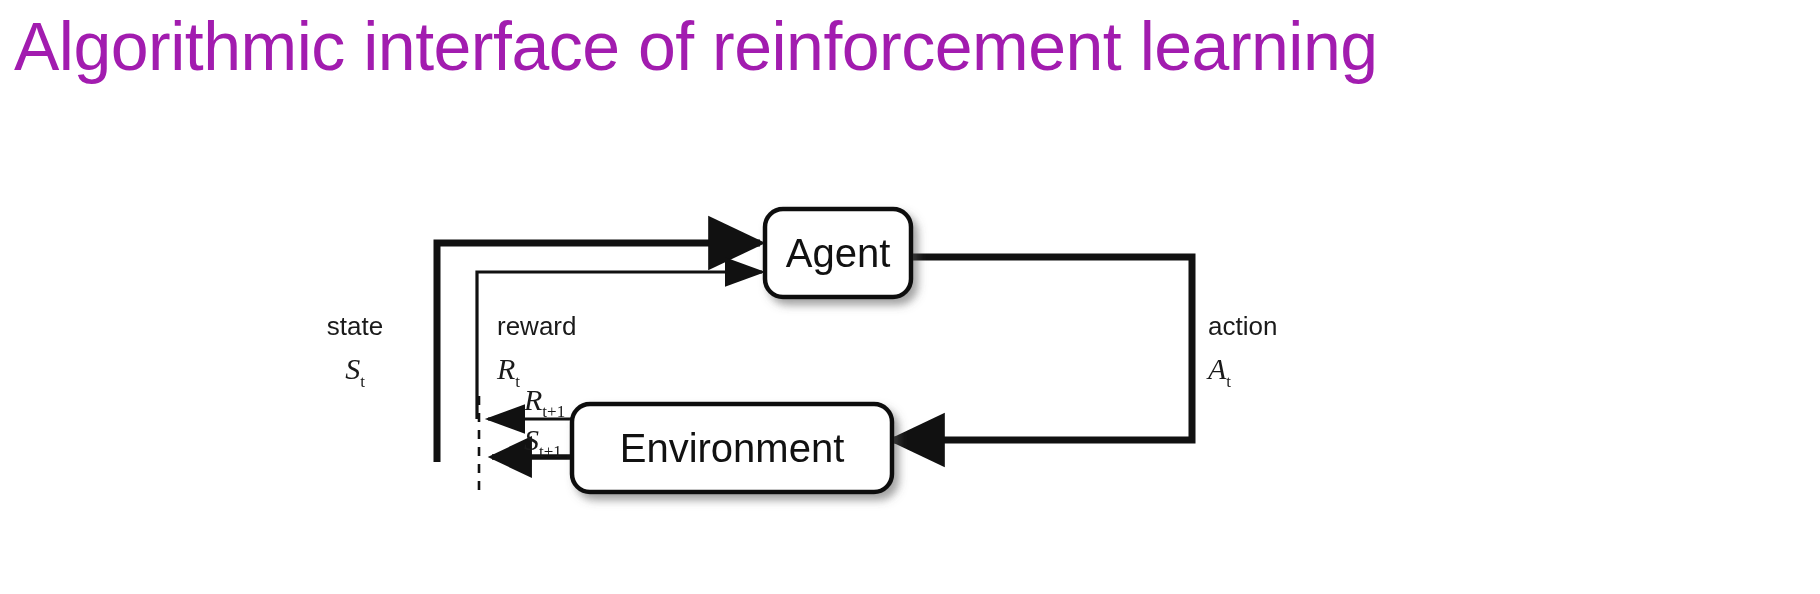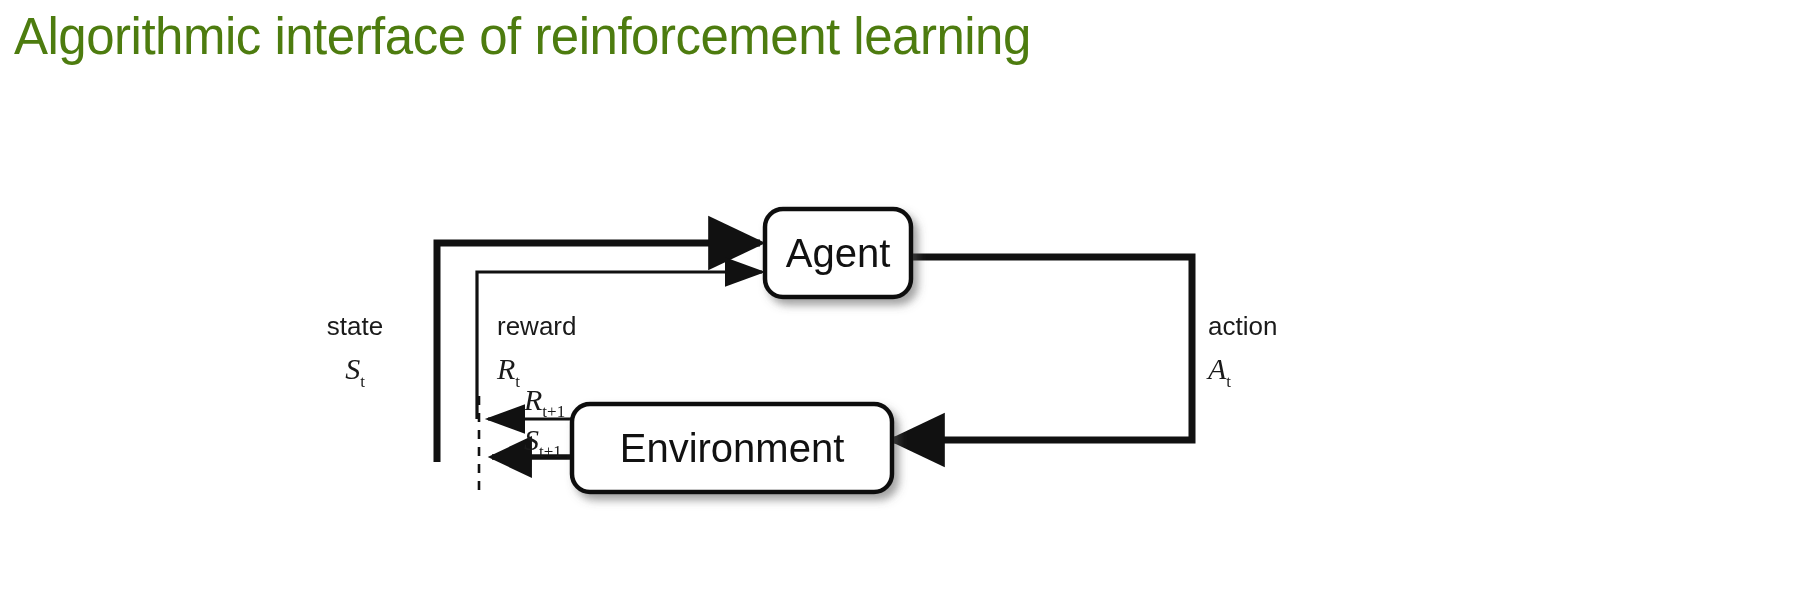--- a/index.html
+++ b/index.html
@@ -15,24 +15,24 @@
     position: relative;
   }
 
   
   #slide-title {
     position: absolute;
     left: 14px;
     top: 8px;
     width: 1800px;
     font-family: "Liberation Sans", sans-serif;
-    font-size: 51px;
+    font-size: 68px;
     font-weight: 400;
     line-height: 1.12;
-    color: #4d7c0f;
+    color: #a21caf;
     letter-spacing: -0.5px;
     white-space: nowrap;
   }
 
   
   #diagram-canvas {
     position: absolute;
     left: 0;
     top: 0;
     width: 1624px;

